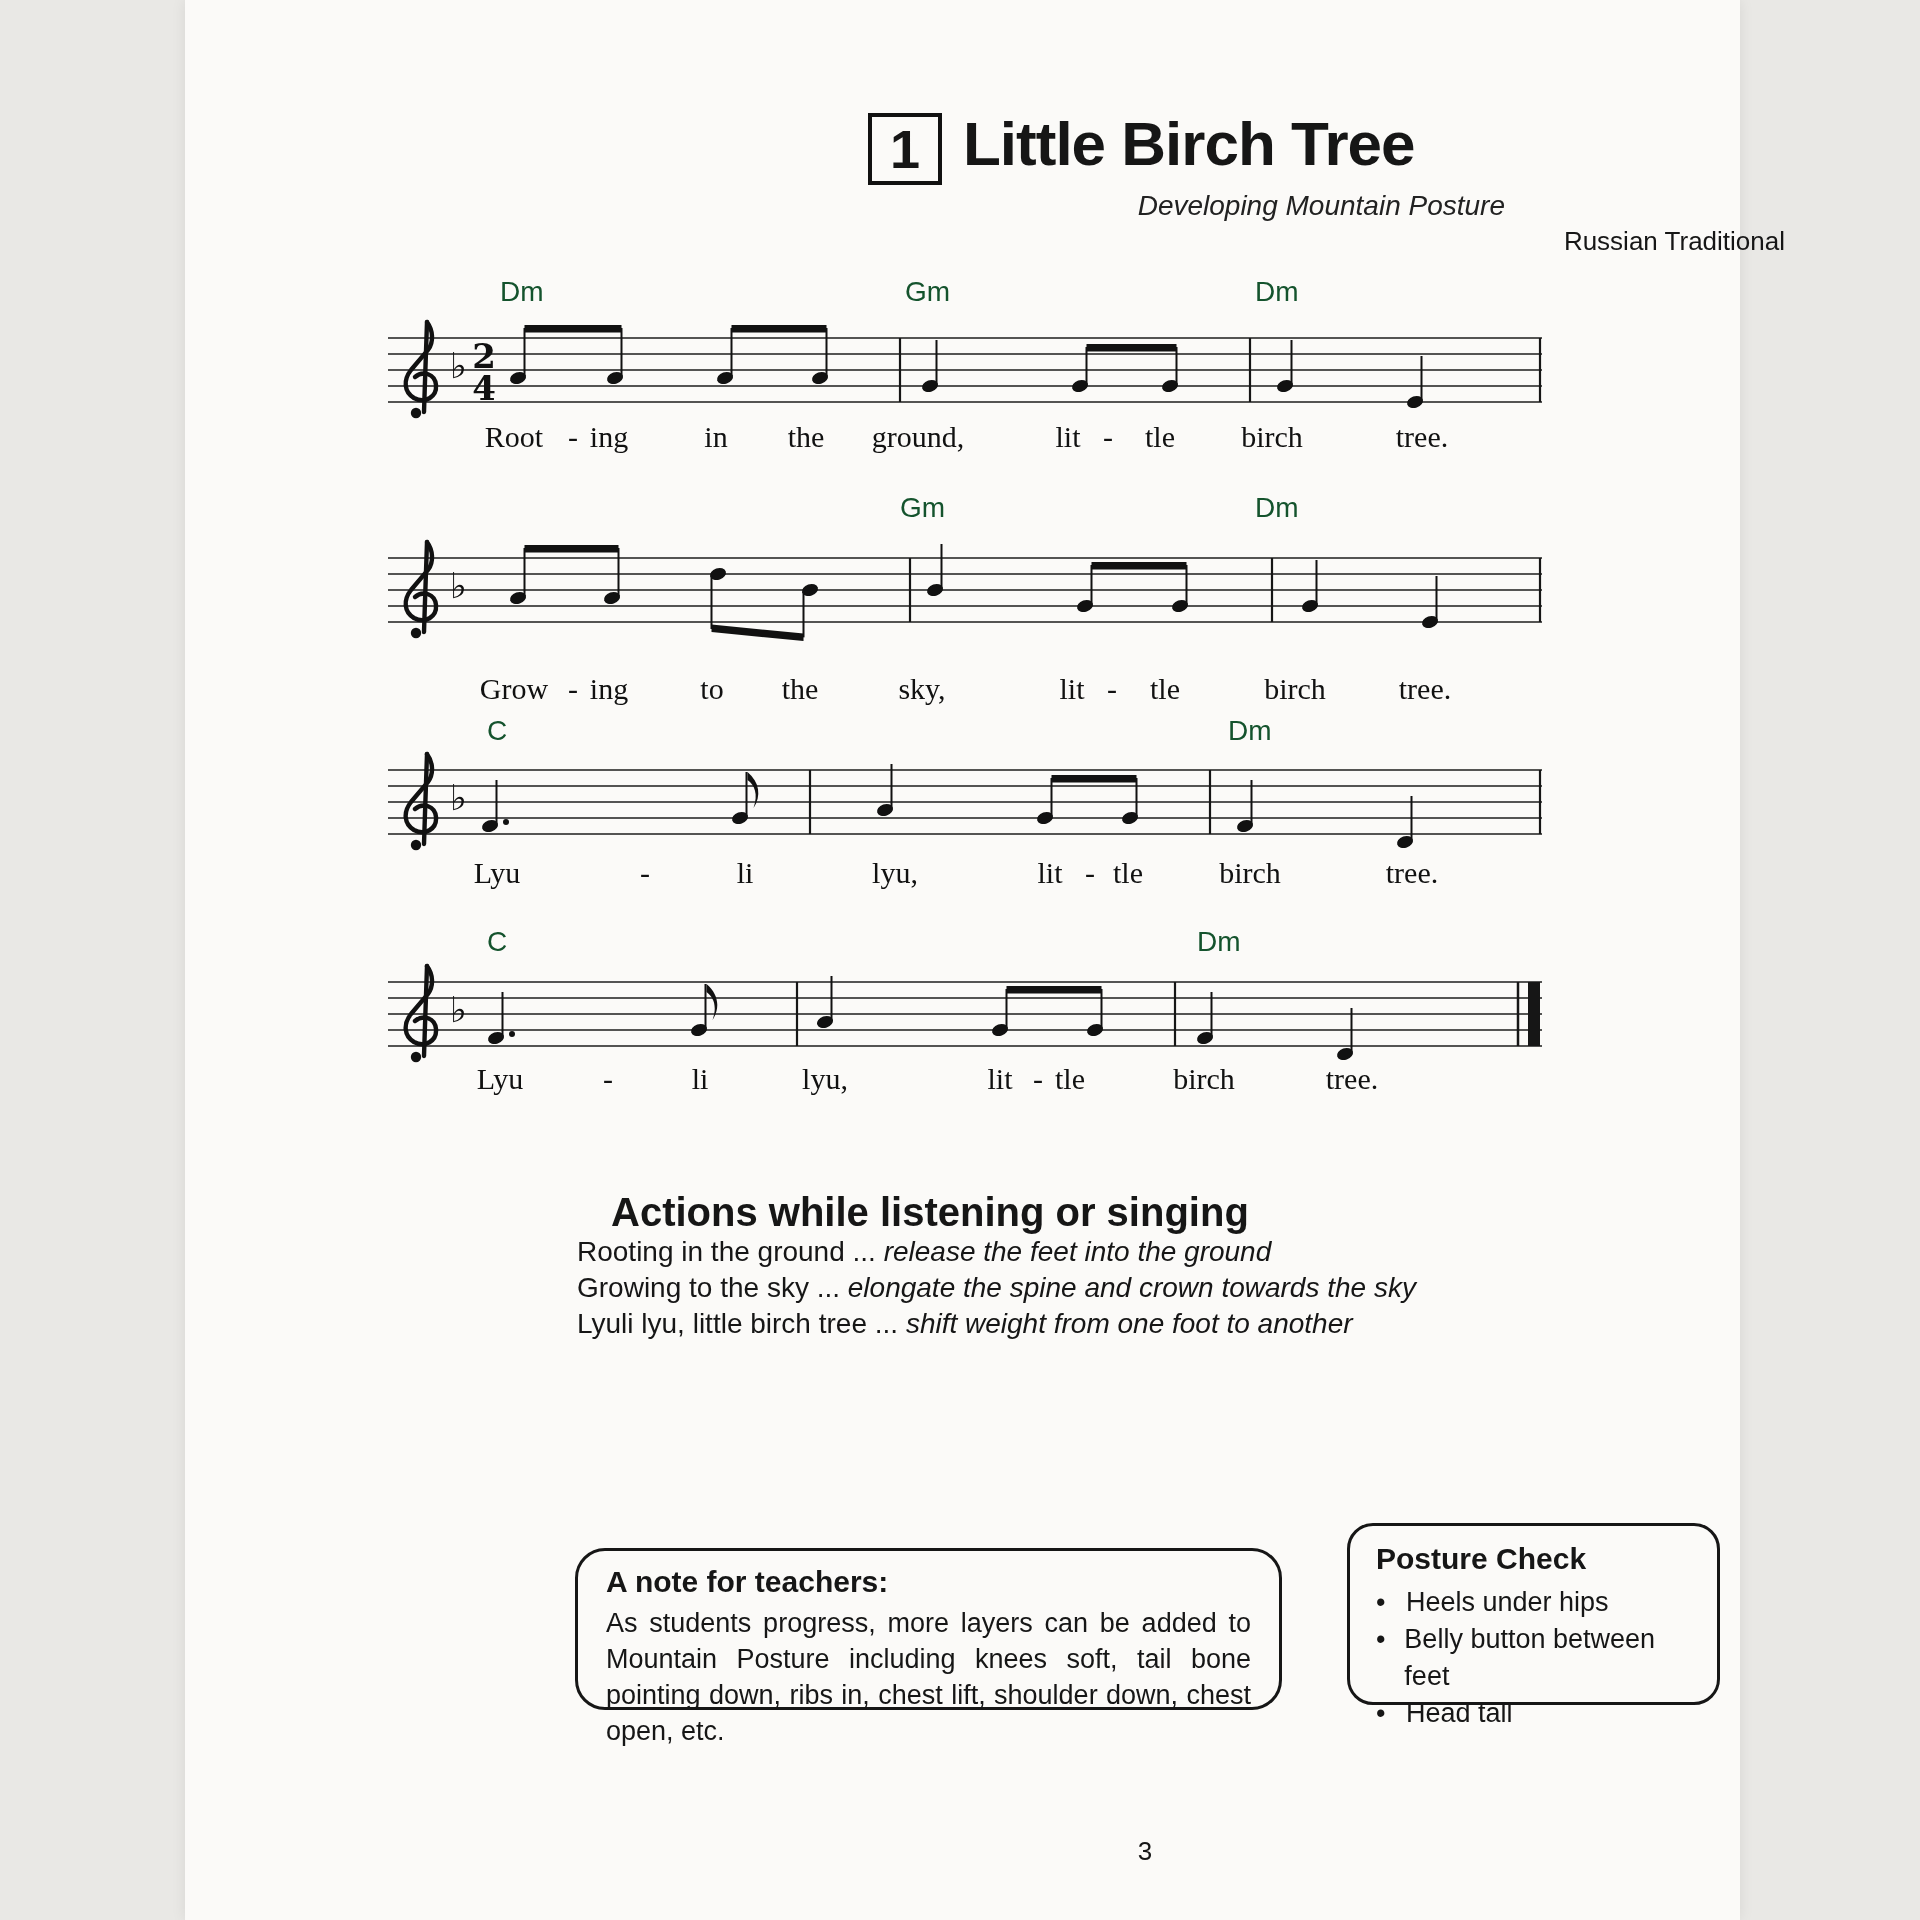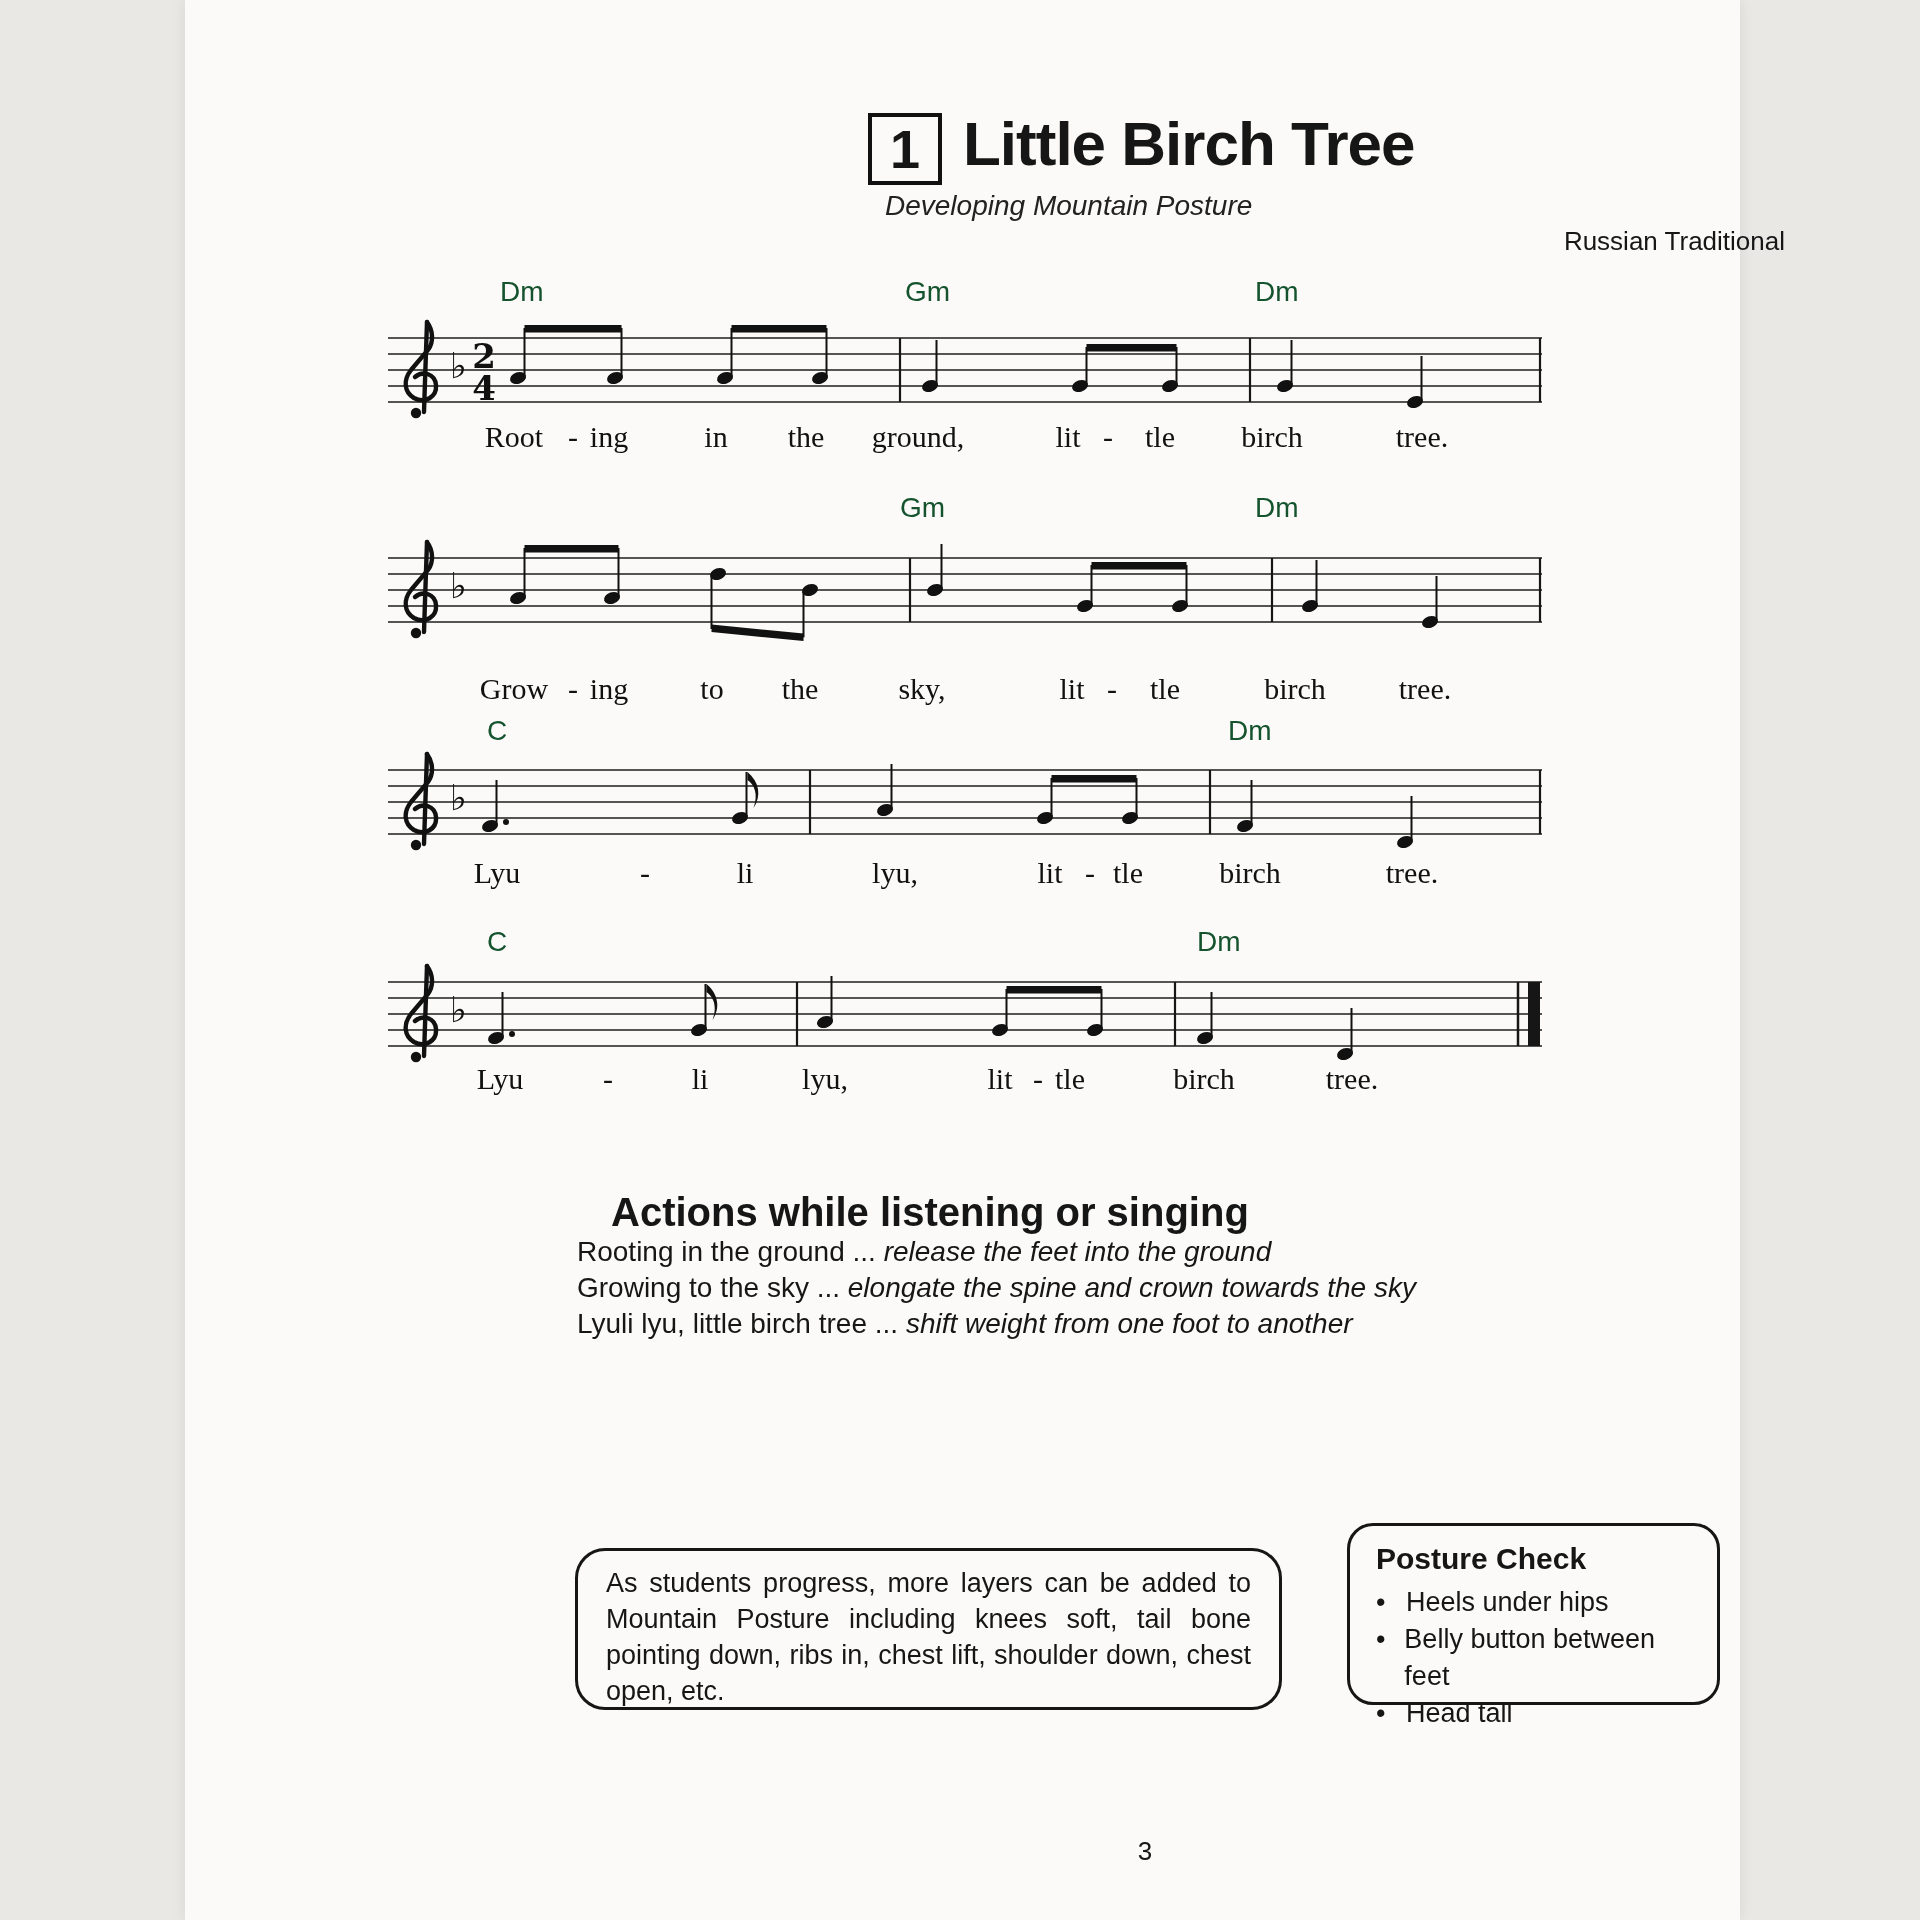--- a/index.html
+++ b/index.html
@@ -5,21 +5,21 @@
   html,body{margin:0;padding:0;}
   body{width:1920px;height:1920px;background:#e9e8e5;position:relative;
        font-family:"Liberation Sans",sans-serif;color:#161616;}
   .page{position:absolute;left:185px;top:0;width:1555px;height:1920px;
         background:#fbfaf8;box-shadow:0 0 14px rgba(0,0,0,.08);}
   .abs{position:absolute;}
   .numbox{left:683px;top:113px;width:66px;height:64px;border:4px solid #111;
           display:flex;align-items:center;justify-content:center;
           font-size:54px;font-weight:bold;}
   .title{left:778px;top:108px;font-size:62px;font-weight:bold;letter-spacing:-1px;}
-  .subtitle{left:700px;top:190px;width:620px;text-align:left;
+  .subtitle{left:700px;top:190px;width:620px;text-align:right;
             font-style:italic;font-size:28px;color:#222;}
   .credit{left:1300px;top:226px;width:300px;text-align:right;font-size:26px;}
   .chord{font-size:28px;color:#14532d;}
   .lyric{font-family:"Liberation Serif",serif;font-size:30px;color:#111;
          width:160px;text-align:center;}
   .actions-head{left:392px;top:1190px;font-size:40px;font-weight:bold;margin-left:34px;}
   .actions-line{left:392px;font-size:28px;}
   .actions-line i{font-style:italic;}
   .notebox{left:390px;top:1548px;width:645px;height:132px;border:3px solid #161616;
            border-radius:30px;padding:14px 28px 10px 28px;}
@@ -246,20 +246,21 @@
     <span>Growing to the sky ... </span><i>elongate the spine and crown towards the sky</i>
   </div>
   <div class="abs actions-line" style="top:1236px">
     <span>Rooting in the ground ... </span><i>release the feet into the ground</i>
   </div>
   <div class="abs actions-line" style="top:1308px">
     <span>Lyuli lyu, little birch tree ... </span><i>shift weight from one foot to another</i>
   </div>
 
   <div class="abs notebox">
+    <div class="head">A note for teachers:</div>
     <div class="body">As students progress, more layers can be added to Mountain Posture including knees soft, tail bone pointing down, ribs in, chest lift, shoulder down, chest open, etc.</div>
   </div>
 
   <div class="abs posturebox">
     <div class="head">Posture Check</div>
     <div class="pbullet">
       <span class="dot">•</span>
       <span>Heels under hips</span>
     </div>
     <div class="pbullet">

